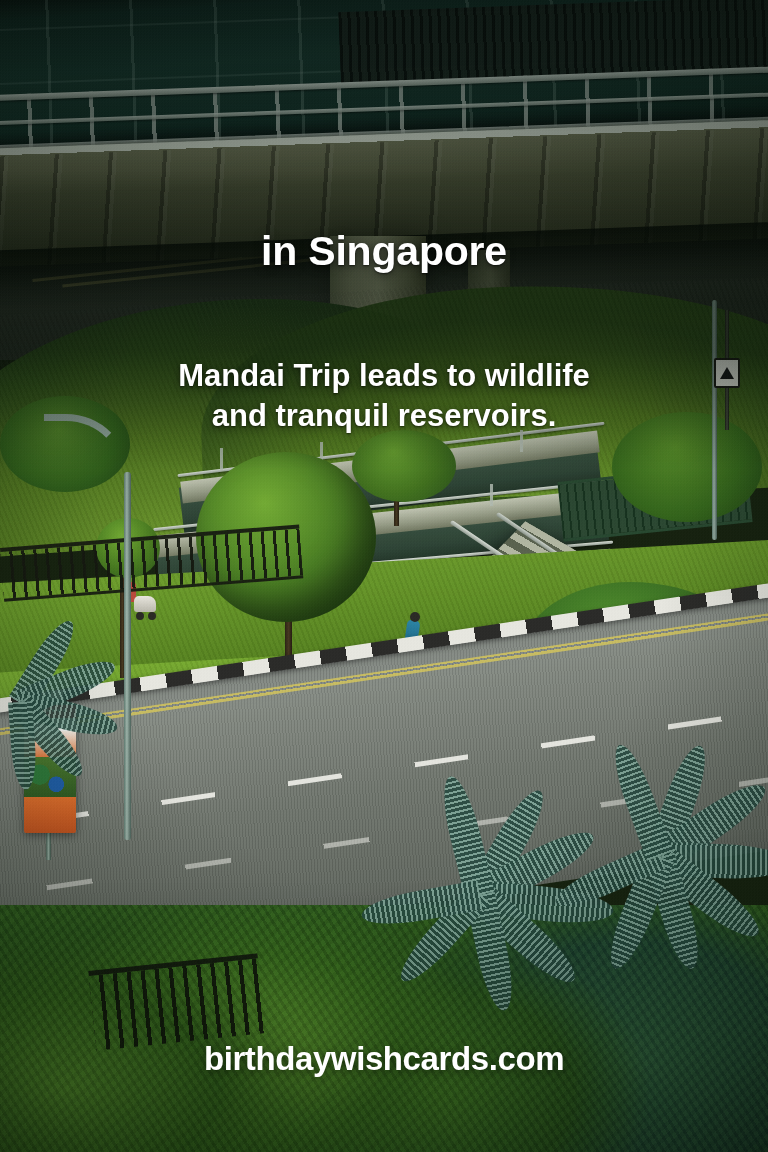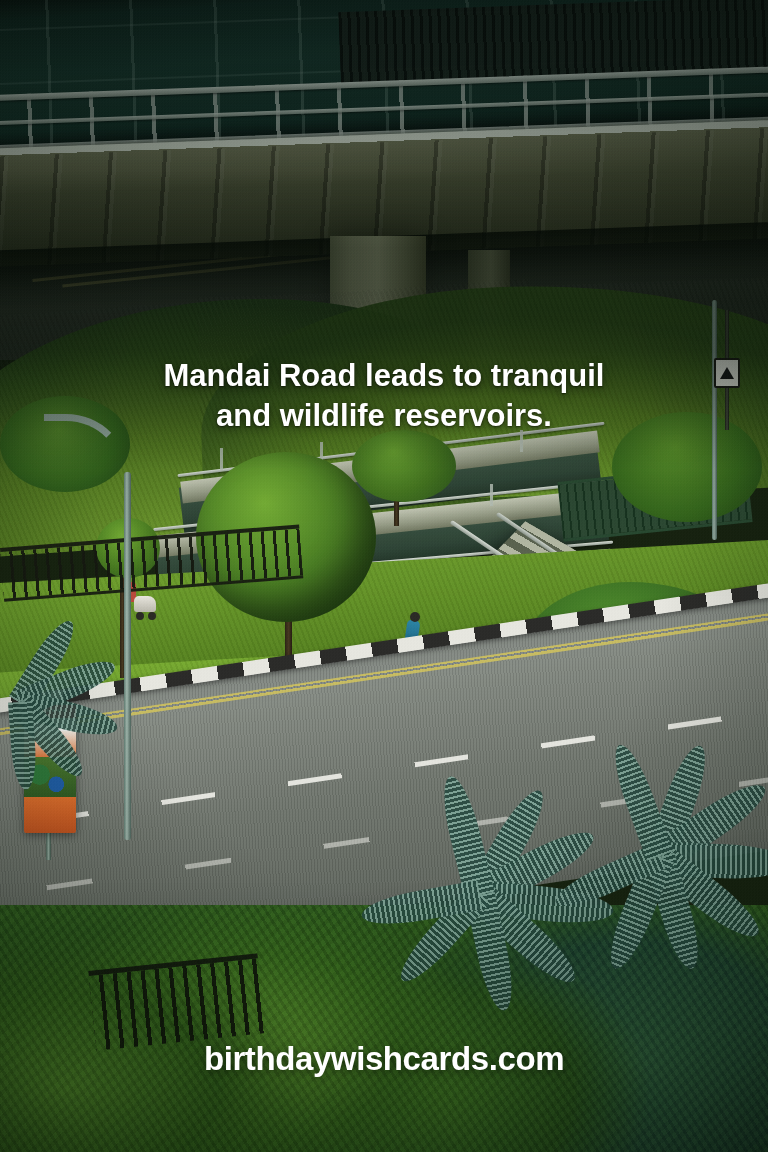--- a/index.html
+++ b/index.html
@@ -614,21 +614,22 @@
     <div class="fence-black2"></div>
 
     <div class="tint"></div>
     <div class="text-scrim"></div>
     <div class="vignette"></div>
     <div class="grain"></div>
   </div>
 
   <div class="overlay">
     <div class="headline">
+      <div>in Singapore</div>
     </div>
     <div class="subhead">
-      <div>Mandai Road leads to tranquil</div>
-      <div>and wildlife reservoirs.</div>
+      <div>Mandai Trip leads to wildlife</div>
+      <div>and tranquil reservoirs.</div>
     </div>
     <div class="watermark">birthdaywishcards.com</div>
   </div>
 
 </div>
 
 </body></html>

